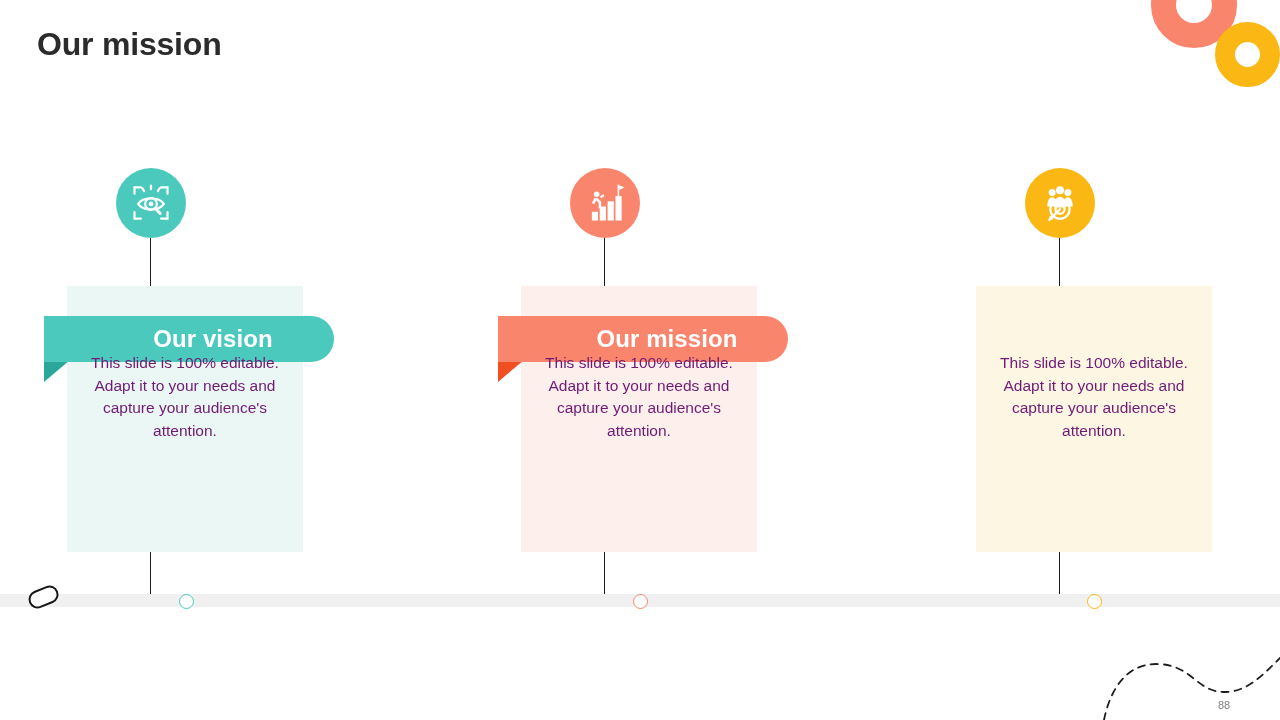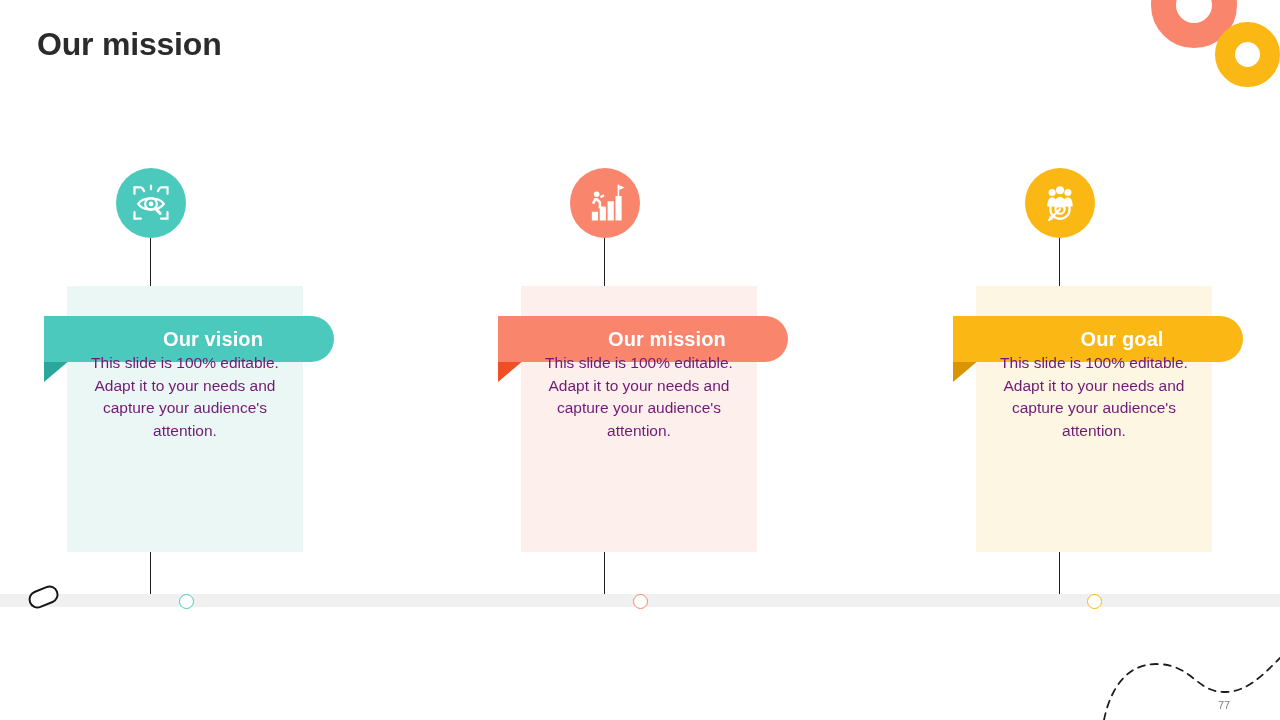--- a/index.html
+++ b/index.html
@@ -128,21 +128,21 @@
     top: 0;
     width: 290px;
     height: 46px;
     border-radius: 0 23px 23px 0;
     display: flex;
     align-items: center;
     justify-content: center;
   }
   .ribbon-label {
     color: #ffffff;
-    font-size: 20px;
+    font-size: 24px;
     font-weight: bold;
     letter-spacing: 0.1px;
     margin-left: 48px;
   }
 
   
   #bottom-rail {
     position: absolute;
     left: 0;
     top: 594px;
@@ -272,33 +272,27 @@
         <path d="M27.5 28 C27.5 20.5 30 17.5 33 17.5 C36 17.5 38.5 20.5 38.5 28 Z"></path>
       </g>
       <circle cx="24" cy="31" r="11" fill="none" stroke="#ffffff" stroke-width="2.6"></circle>
       <circle cx="24" cy="31" r="5.2" fill="none" stroke="#ffffff" stroke-width="2.6"></circle>
       <path d="M24 31 L12 43" stroke="#ffffff" stroke-width="2.6" stroke-linecap="round"></path>
       <path d="M12.6 38.4 L10.4 44.6 L16.6 42.4 Z" fill="#ffffff"></path>
     </svg>
   </div>
   <div class="connector"></div>
   <div class="card" style="background: rgb(253, 246, 227);">
-    <div class="ribbon-wrap">
-      <div class="ribbon-fold" style="border-left-width: 0px; border-right-width: 26px; border-right-color: transparent; border-top-color: rgb(217, 148, 0);"></div>
-      <div class="ribbon-bar" style="background: rgb(251, 183, 19);">
-        <span class="ribbon-label">Our goal</span>
-      </div>
-    </div>
     <div class="card-body">This slide is 100% editable. Adapt it to your needs and capture your audience's attention.</div>
   </div>
 </div>
 
 <div id="bottom-rail" style="background: rgb(240, 240, 240);"></div>
 <div id="rail-pill" style="border-color: rgb(22, 22, 22);"></div>
 <div class="rail-marker" id="rail-marker-0" style="border-color: rgb(75, 201, 189);"></div>
 <div class="rail-marker" id="rail-marker-1" style="border-color: rgb(249, 133, 109);"></div>
 <div class="rail-marker" id="rail-marker-2" style="border-color: rgb(251, 183, 19);"></div>
 
 <svg id="dashed-wave" viewBox="0 0 180 80">
   <path d="M4 80 C10 50 26 24 56 24 C92 24 96 52 124 52 C146 52 160 38 180 18" fill="none" stroke="#1d1d1d" stroke-width="1.8" stroke-dasharray="7 6" stroke-linecap="round"></path>
 </svg>
 
-<div id="page-number">77</div>
+<div id="page-number">88</div>
 
 </body></html>

